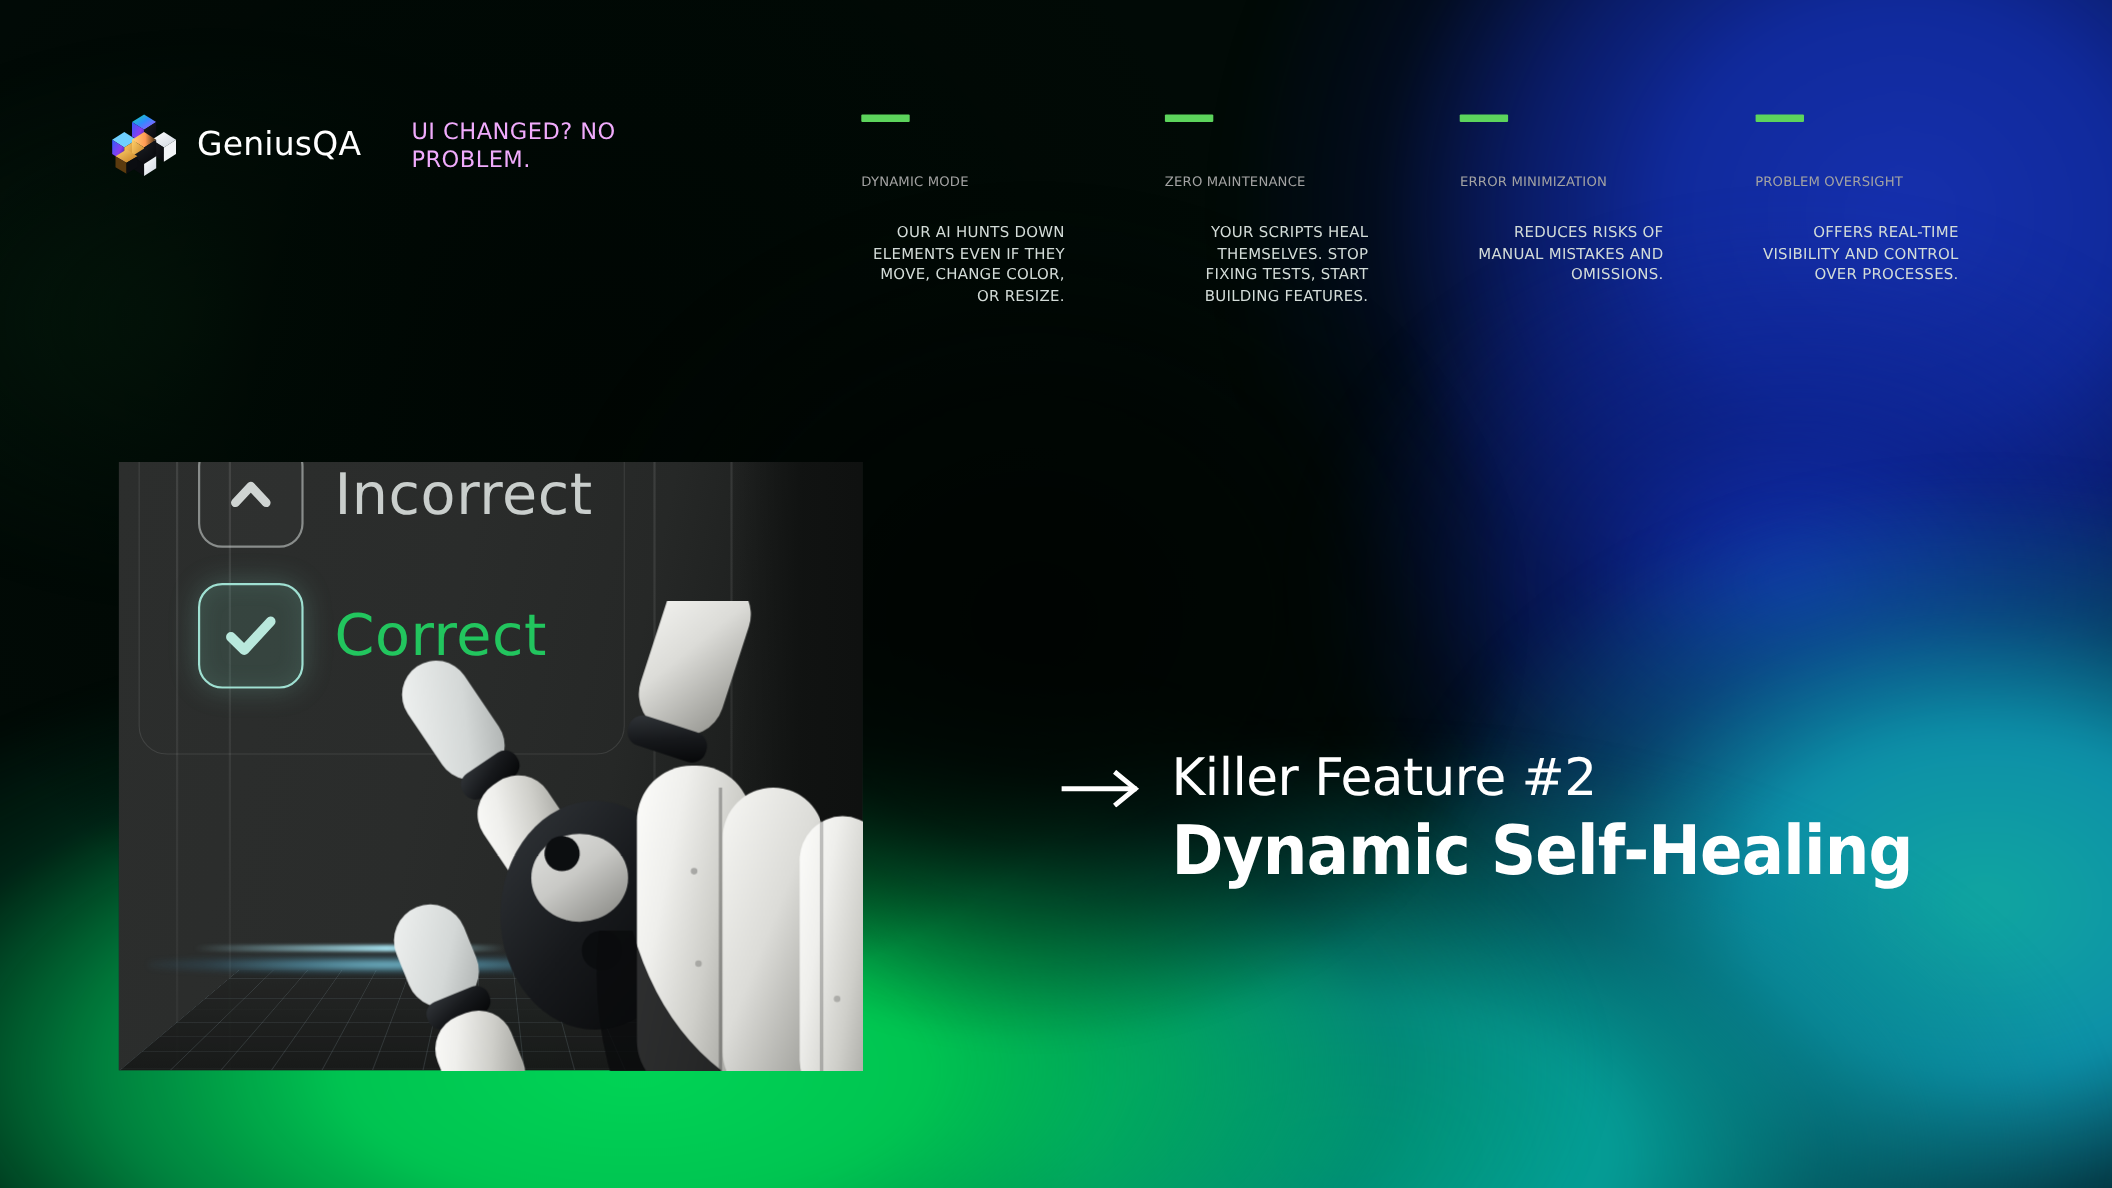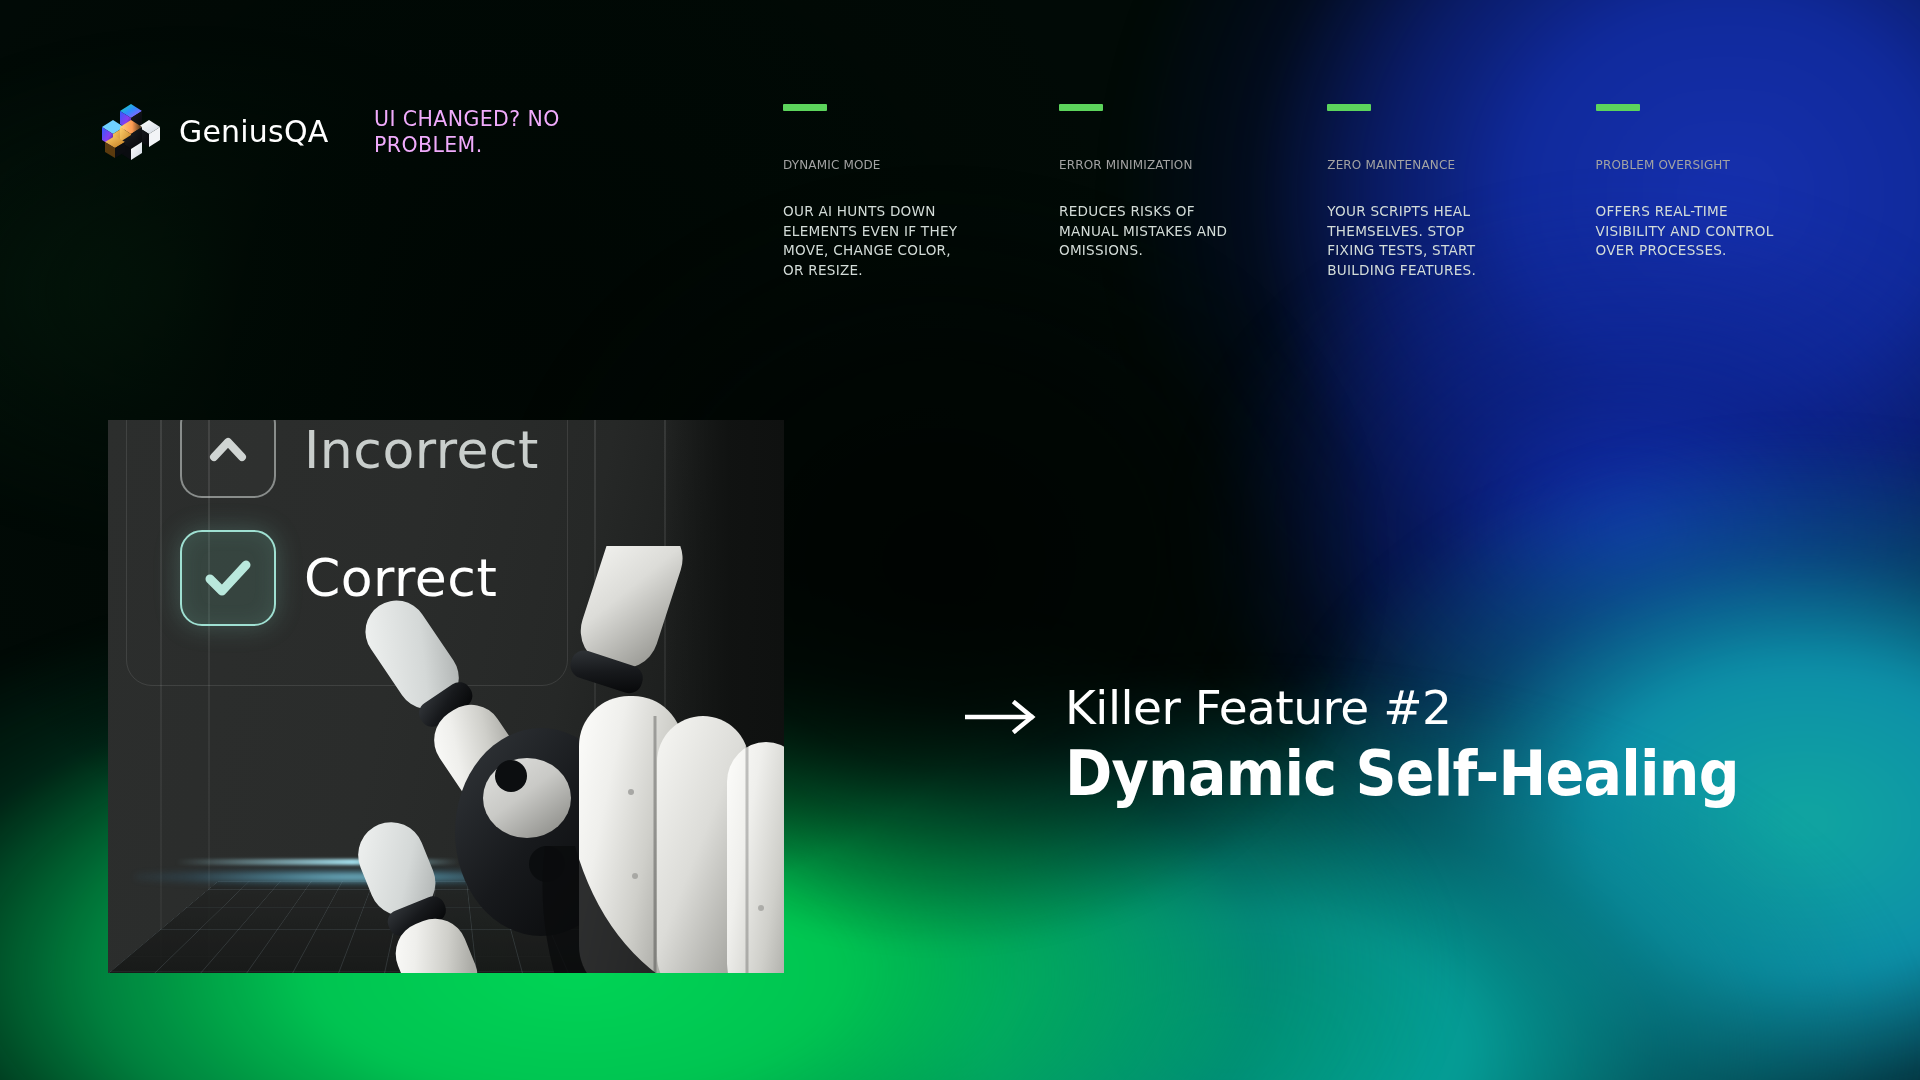--- a/index.html
+++ b/index.html
@@ -99,20 +99,21 @@
   .f-title{
     color:#a3a3a3; font-size:12px; font-weight:400;
     letter-spacing:0.15px; margin-bottom:30px;
     font-family:"DejaVu Sans", sans-serif;
   }
   .f-body{
     color:#d3dcd8; font-size:13.6px; line-height:19.6px;
     letter-spacing:0.25px; font-weight:400;
     font-family:"DejaVu Sans", sans-serif;
     max-width:185px;
+    text-align:right;
   }
 
   
   #shot{
     position:absolute; left:108px; top:420px;
     width:676px; height:553px;
     overflow:hidden;
     background:#1d1f1e;
   }
   #shot-inner{ position:absolute; inset:0;text-decoration:underline; }
@@ -151,21 +152,21 @@
     border:2.5px solid #9fe0d2;
     background:rgba(110,190,170,0.16);
     box-shadow:0 0 26px rgba(140,220,200,0.25), inset 0 0 22px rgba(150,225,205,0.10);
   }
   .opt-label{
     margin-left:28px; color:#d7dcda;
     font-size:52px; font-family:"DejaVu Sans", sans-serif; font-weight:400;
     letter-spacing:0.5px;
   }
   #lbl-incorrect{ color:#c9cecc; }
-  #lbl-correct{ color:#ffffff; }
+  #lbl-correct{ color:#22c55e; }
 
   
   #floor{
     position:absolute; left:0; bottom:0; width:100%; height:44%;
     background:
       repeating-linear-gradient(to right, rgba(190,220,235,0.16) 0 1px, rgba(0,0,0,0) 1px 46px),
       repeating-linear-gradient(to bottom, rgba(190,220,235,0.13) 0 1px, rgba(0,0,0,0) 1px 30px),
       linear-gradient(180deg,#232524 0%, #1b1d1c 60%, #141615 100%);
     transform:perspective(420px) rotateX(56deg);
     transform-origin:bottom center;
@@ -296,28 +297,28 @@
   <div id="features">
 
     <div class="feature">
       <div class="f-bar"></div>
       <div class="f-title">DYNAMIC MODE</div>
       <div class="f-body">OUR AI HUNTS DOWN ELEMENTS EVEN IF THEY MOVE, CHANGE COLOR, OR RESIZE.</div>
     </div>
 
     <div class="feature">
       <div class="f-bar"></div>
+      <div class="f-title">ZERO MAINTENANCE</div>
+      <div class="f-body">YOUR SCRIPTS HEAL THEMSELVES. STOP FIXING TESTS, START BUILDING FEATURES.</div>
+    </div>
+
+    <div class="feature">
+      <div class="f-bar"></div>
       <div class="f-title">ERROR MINIMIZATION</div>
       <div class="f-body">REDUCES RISKS OF MANUAL MISTAKES AND OMISSIONS.</div>
-    </div>
-
-    <div class="feature">
-      <div class="f-bar"></div>
-      <div class="f-title">ZERO MAINTENANCE</div>
-      <div class="f-body">YOUR SCRIPTS HEAL THEMSELVES. STOP FIXING TESTS, START BUILDING FEATURES.</div>
     </div>
 
     <div class="feature">
       <div class="f-bar"></div>
       <div class="f-title">PROBLEM OVERSIGHT</div>
       <div class="f-body">OFFERS REAL-TIME VISIBILITY AND CONTROL OVER PROCESSES.</div>
     </div>
 
   </div>
 </div>

